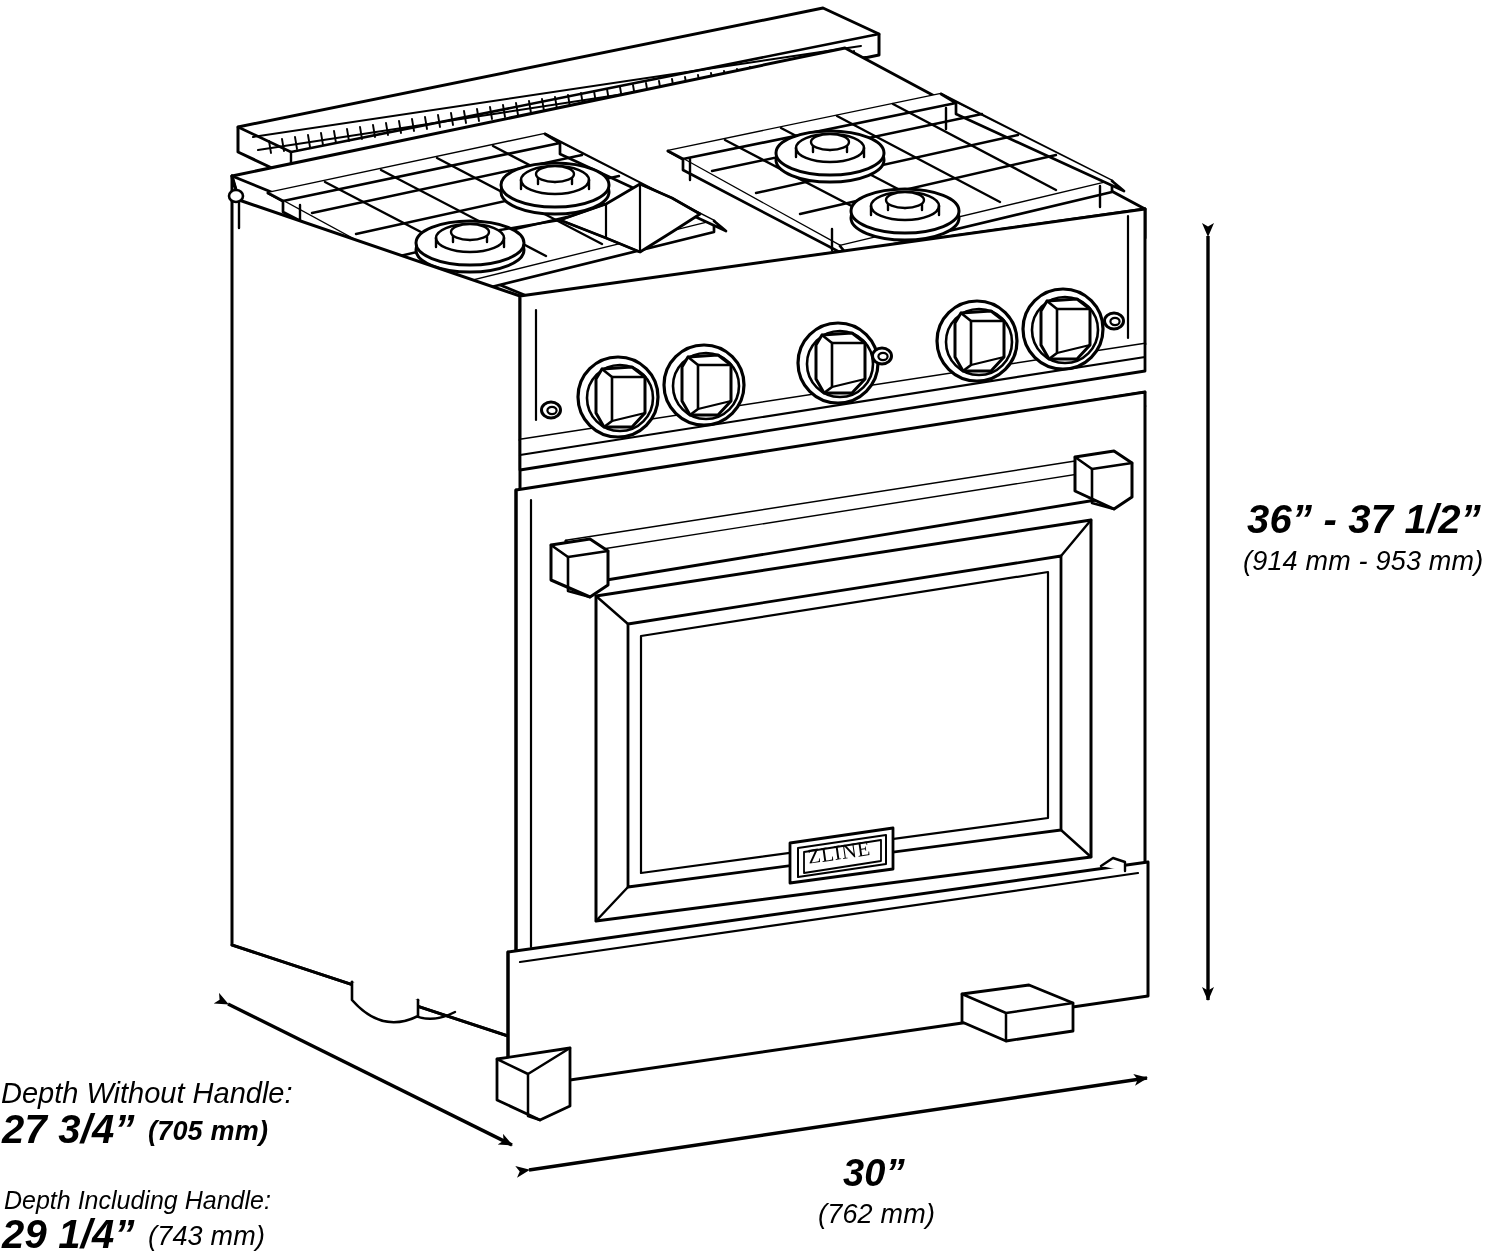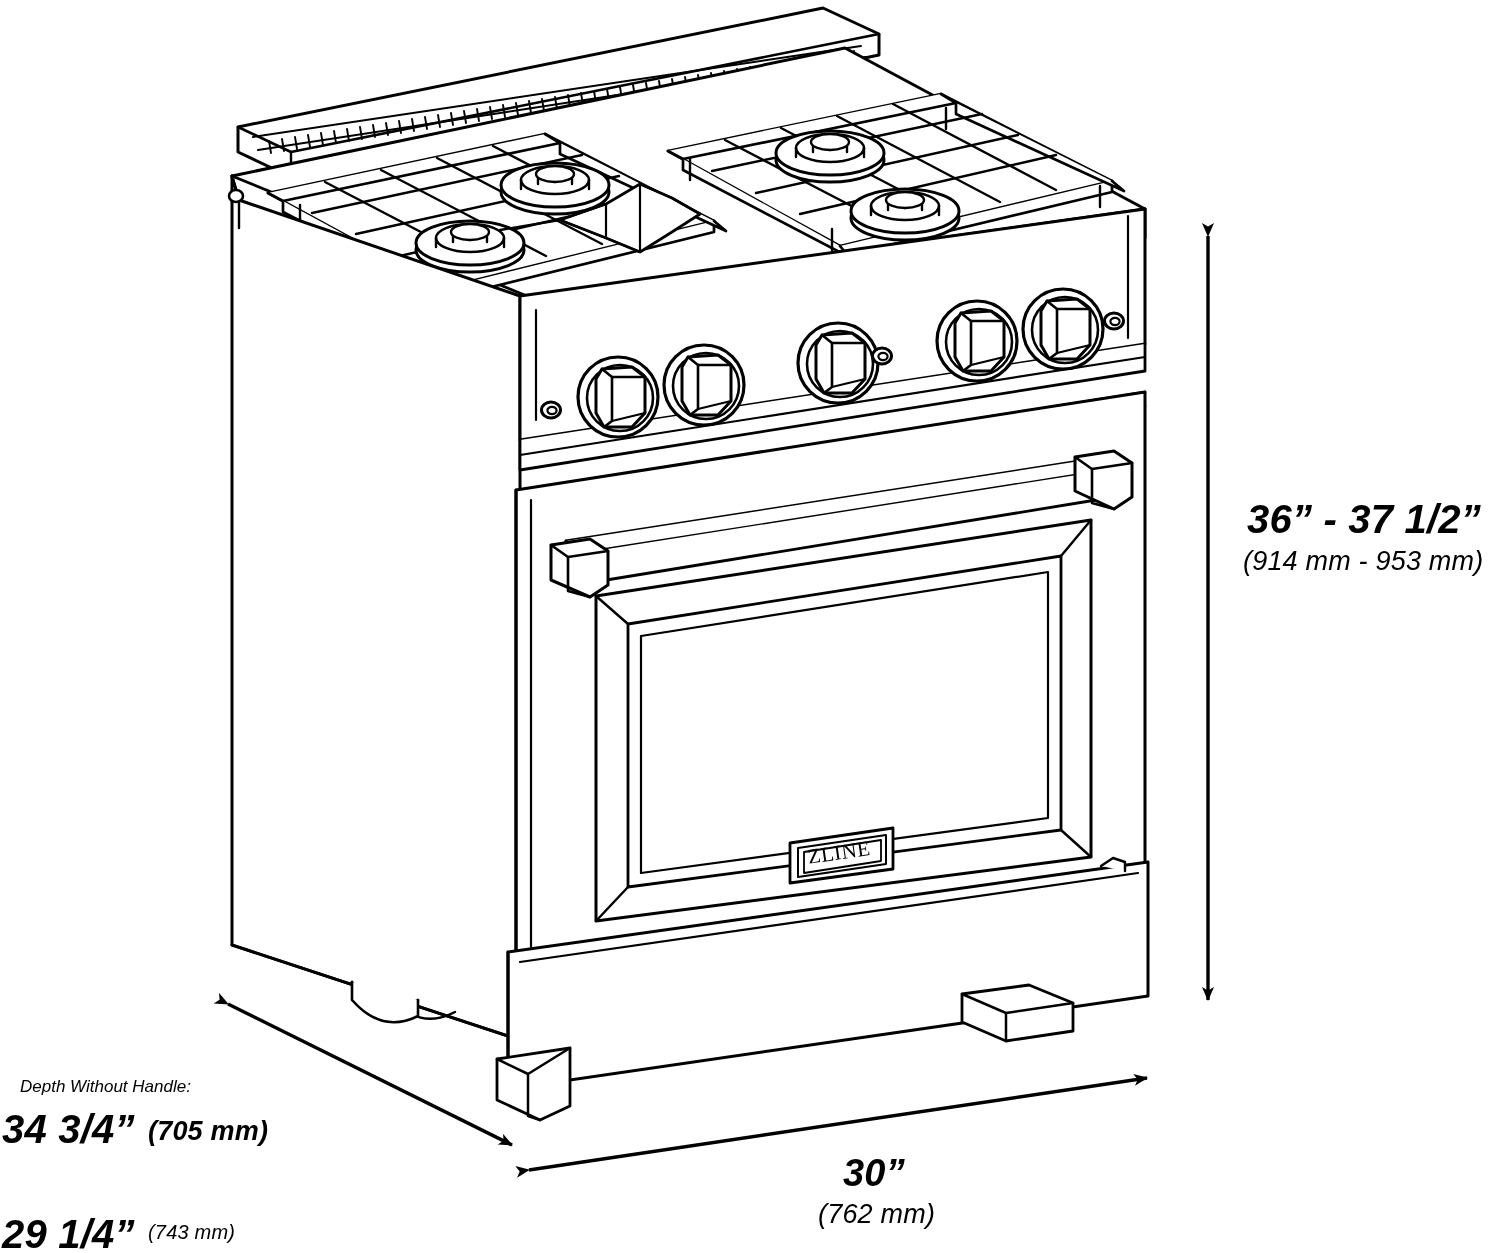--- a/index.html
+++ b/index.html
@@ -7,26 +7,26 @@
        font-family:"Liberation Sans",sans-serif;color:#000;}
   #stage{position:absolute;inset:0;}
   svg{display:block;}
   .dimtext{position:absolute;font-style:italic;font-weight:700;color:#000;
            letter-spacing:.2px;white-space:nowrap;}
   .lbl{position:absolute;font-style:italic;font-weight:400;white-space:nowrap;color:#000;}
   #h-main{left:1247px;top:497px;font-size:40px;}
   #h-sub{left:1243px;top:546px;font-size:27px;font-style:italic;font-weight:400;text-align:center;}
   #w-main{left:843px;top:1152px;font-size:38px;}
   #w-sub{left:818px;top:1199px;font-size:27px;font-style:italic;font-weight:400;}
-  #d1-lbl{left:20px;top:1077px;font-size:17px;}
+  #d1-lbl{left:1px;top:1077px;font-size:29px;}
   #d1-main{left:2px;top:1107px;font-size:40px;}
   #d1-sub{left:148px;top:1116px;font-size:27px;font-weight:700;}
   #d2-lbl{left:4px;top:1186px;font-size:25px;}
   #d2-main{left:2px;top:1212px;font-size:40px;}
-  #d2-sub{left:148px;top:1221px;font-size:20px;font-weight:400;}
+  #d2-sub{left:148px;top:1221px;font-size:27px;font-weight:400;}
 </style>
 </head>
 <body>
 
 <div id="stage">
 
 <svg width="1500" height="1253" viewBox="0 0 1500 1253">
   <defs>
     <marker id="arrH" markerWidth="16" markerHeight="16" refX="13" refY="6" orient="auto" markerUnits="userSpaceOnUse">
       <path d="M0,0 L14,6 L0,12 L3.6,6 Z" fill="#000"></path>
@@ -301,23 +301,24 @@
   </g>
 </svg>
 
 <div class="dimtext" id="h-main">36” - 37 1/2”</div>
 <div class="dimtext" id="h-sub">(914 mm - 953 mm)</div>
 
 <div class="dimtext" id="w-main">30”</div>
 <div class="dimtext" id="w-sub">(762 mm)</div>
 
 <div class="lbl" id="d1-lbl">Depth Without Handle:</div>
-<div class="dimtext" id="d1-main">34 3/4”</div>
+<div class="dimtext" id="d1-main">27 3/4”</div>
 <div class="dimtext" id="d1-sub">(705 mm)</div>
 
+<div class="lbl" id="d2-lbl">Depth Including Handle:</div>
 <div class="dimtext" id="d2-main">29 1/4”</div>
 <div class="dimtext" id="d2-sub">(743 mm)</div>
 
 <div style="position:absolute;left:806px;top:845px;font-family:'Liberation Serif',serif;
             font-size:21px;letter-spacing:.5px;transform:rotate(-8.2deg);
             transform-origin:left top;color:#000;">ZLINE</div>
 
 </div>
 
 </body></html>

